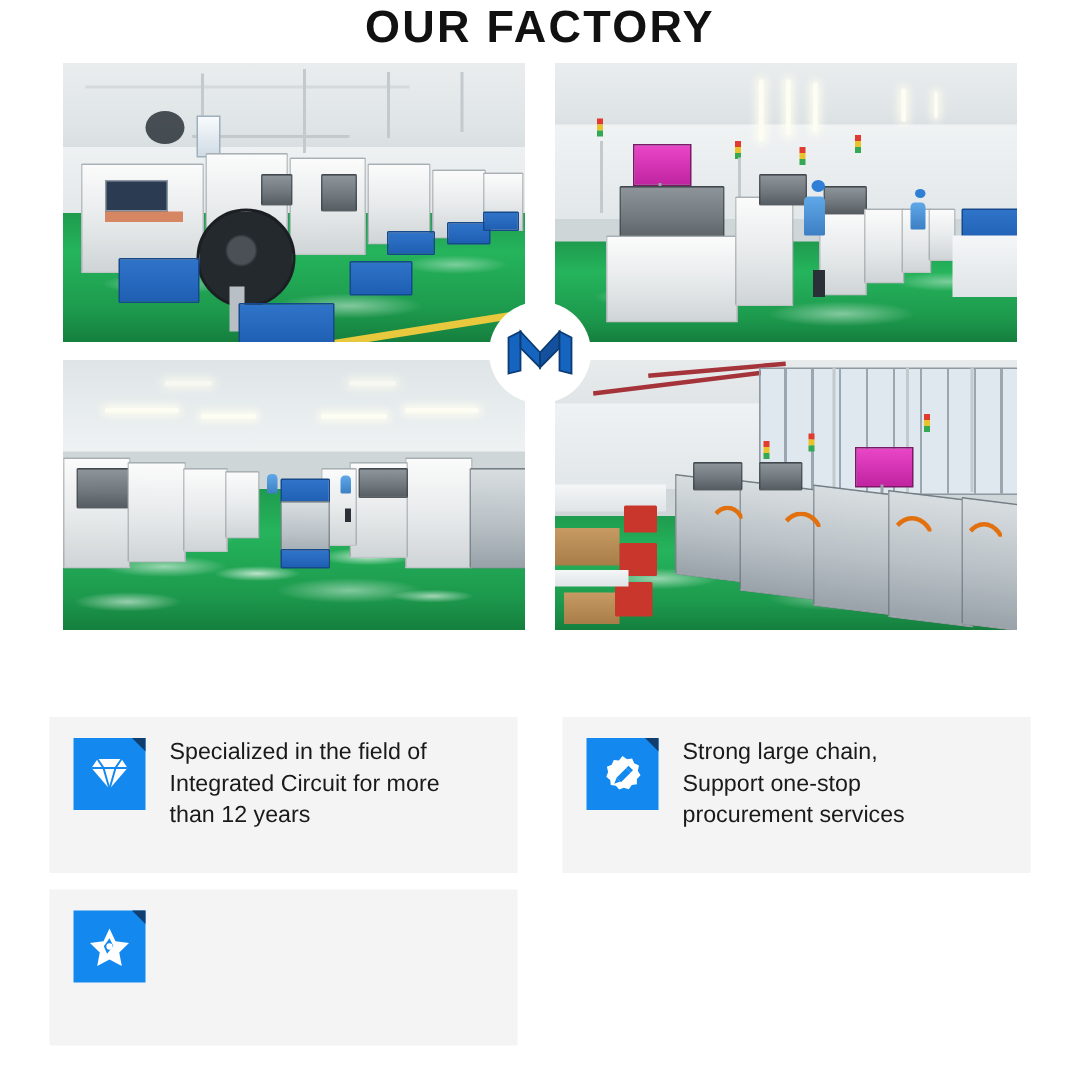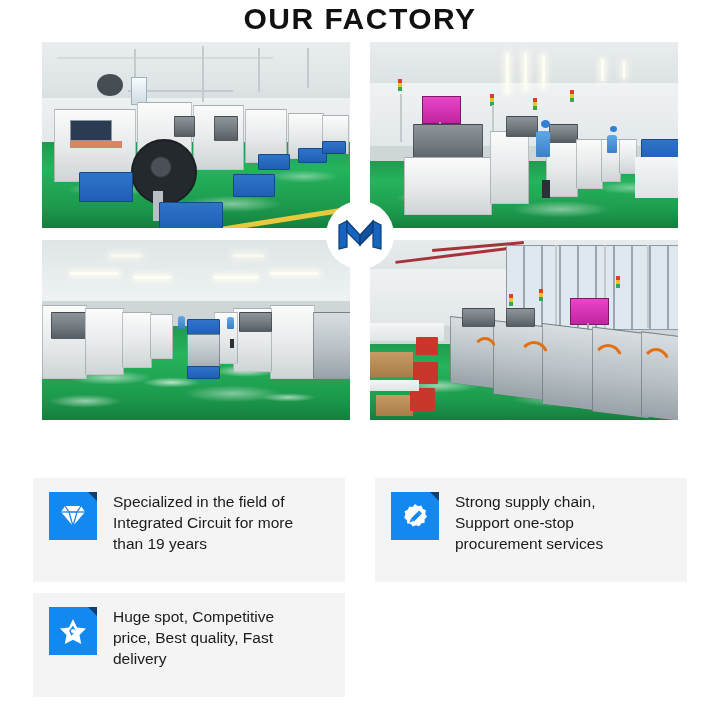--- a/index.html
+++ b/index.html
@@ -449,45 +449,42 @@
         <svg width="26" height="24" viewBox="0 0 26 24" aria-hidden="true">
           <path d="M5 2 L21 2 L25 8 L13 22 L1 8 Z" fill="#ffffff"></path>
           <path d="M1 8 L25 8" stroke="#1389f0" stroke-width="1.3"></path>
           <path d="M5 2 L9 8 L13 22" stroke="#1389f0" stroke-width="1.3" fill="none"></path>
           <path d="M21 2 L17 8 L13 22" stroke="#1389f0" stroke-width="1.3" fill="none"></path>
           <path d="M9 8 L17 8" stroke="#1389f0" stroke-width="0.8"></path>
         </svg>
       </span>
       <span class="card-text">Specialized in the field of
 Integrated Circuit for more
-than 19 years</span>
+than 12 years</span>
     </div>
 
     <div class="card">
       <span class="card-icon">
         <svg width="26" height="26" viewBox="0 0 26 26" aria-hidden="true">
           <path d="M13 1 L16 3.2 L19.4 2.6 L20.8 5.8 L24 7.4 L23.2 10.8 L25 13.8 L22.6 16.3 L22.6 19.8 L19.2 20.4 L17.2 23.2 L13.9 22.2 L10.8 23.4 L8.6 20.8 L5.2 20.4 L4.8 17 L2.2 14.8 L3.4 11.6 L2.6 8.2 L5.8 6.8 L7.2 3.6 L10.6 4 Z" fill="#ffffff"></path>
           <path d="M9 15.5 L15.5 9 L18.5 12 L12 18.5 Z" fill="#1389f0"></path>
           <path d="M15.5 9 L17 7.5 L20 10.5 L18.5 12 Z" fill="#1389f0"></path>
           <path d="M9 15.5 L7.5 19.5 L11.5 18 Z" fill="#1389f0"></path>
         </svg>
       </span>
-      <span class="card-text">Strong supply chain,
+      <span class="card-text">Strong large chain,
 Support one-stop
 procurement services</span>
     </div>
 
     <div class="card">
       <span class="card-icon">
         <svg width="28" height="27" viewBox="0 0 28 27" aria-hidden="true">
           <path d="M14 1 L18 9.5 L27 10.6 L20.5 17 L22.2 26 L14 21.7 L5.8 26 L7.5 17 L1 10.6 L10 9.5 Z" fill="#ffffff"></path>
           <path d="M14 7.5 L16.6 12.6 L12.4 17.8 L10.2 12.8 Z" fill="#1389f0"></path>
           <circle cx="14" cy="13" r="2.1" fill="#ffffff"></circle>
         </svg>
       </span>
-      <span class="card-text">Huge spot, Competitive
-price, Best quality, Fast
-delivery</span>
     </div>
 
   </div>
 
 </div>
 
 </body></html>

